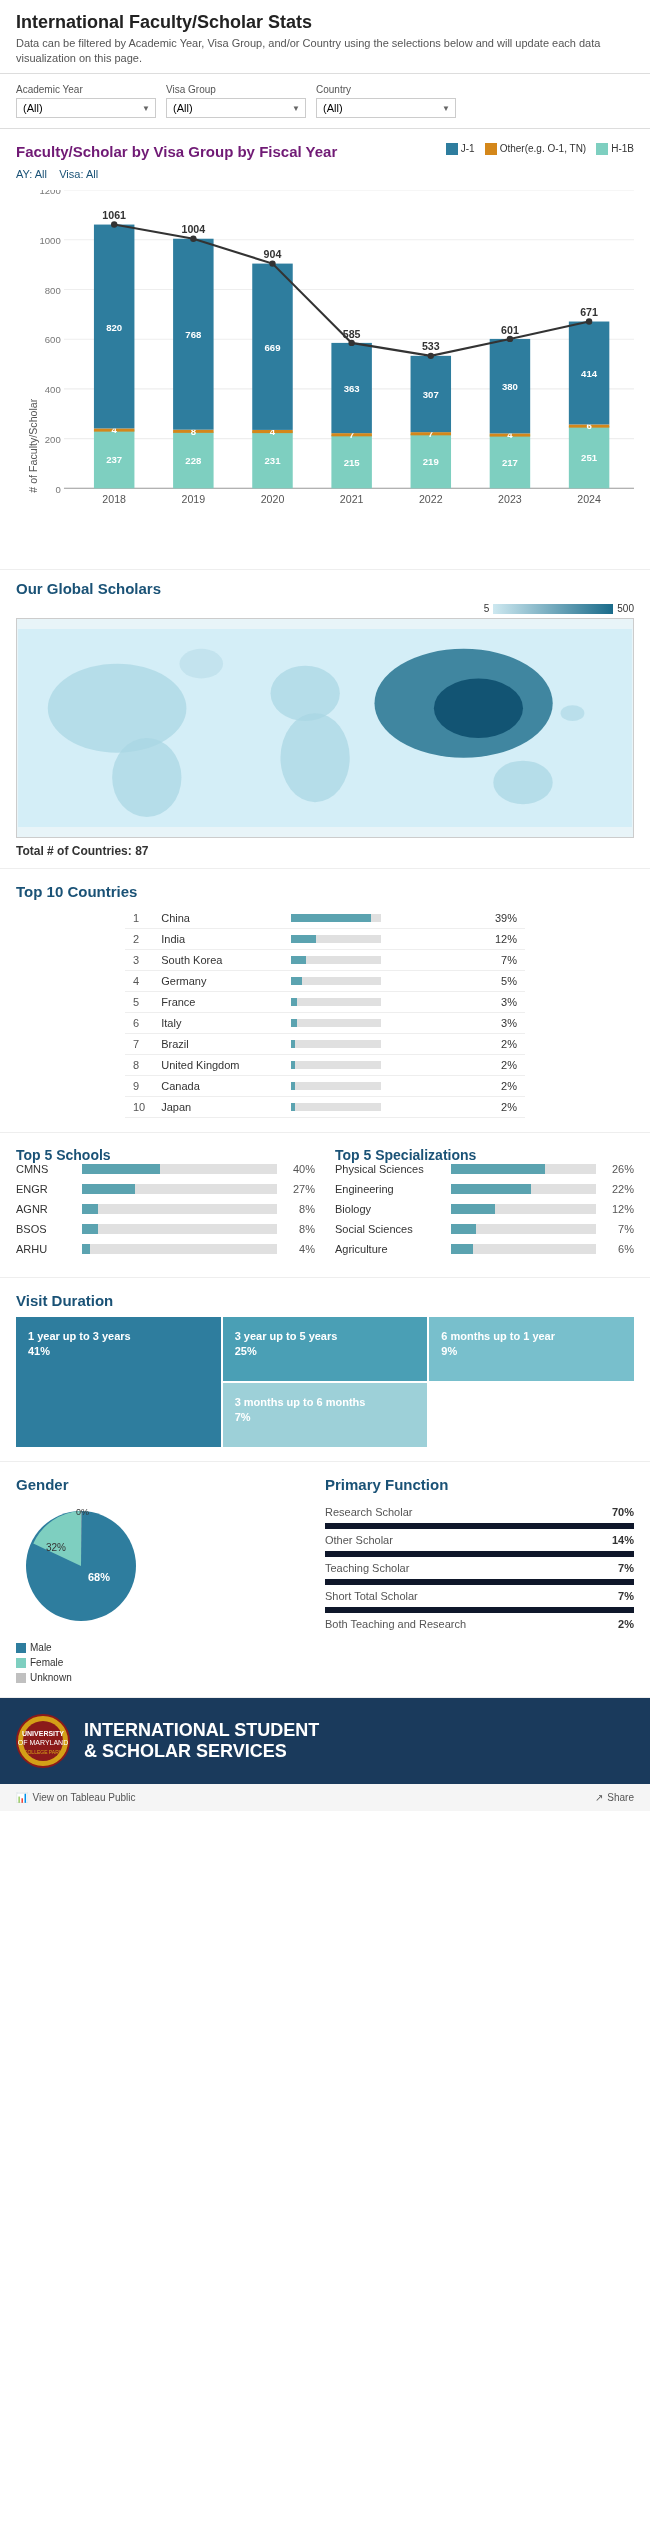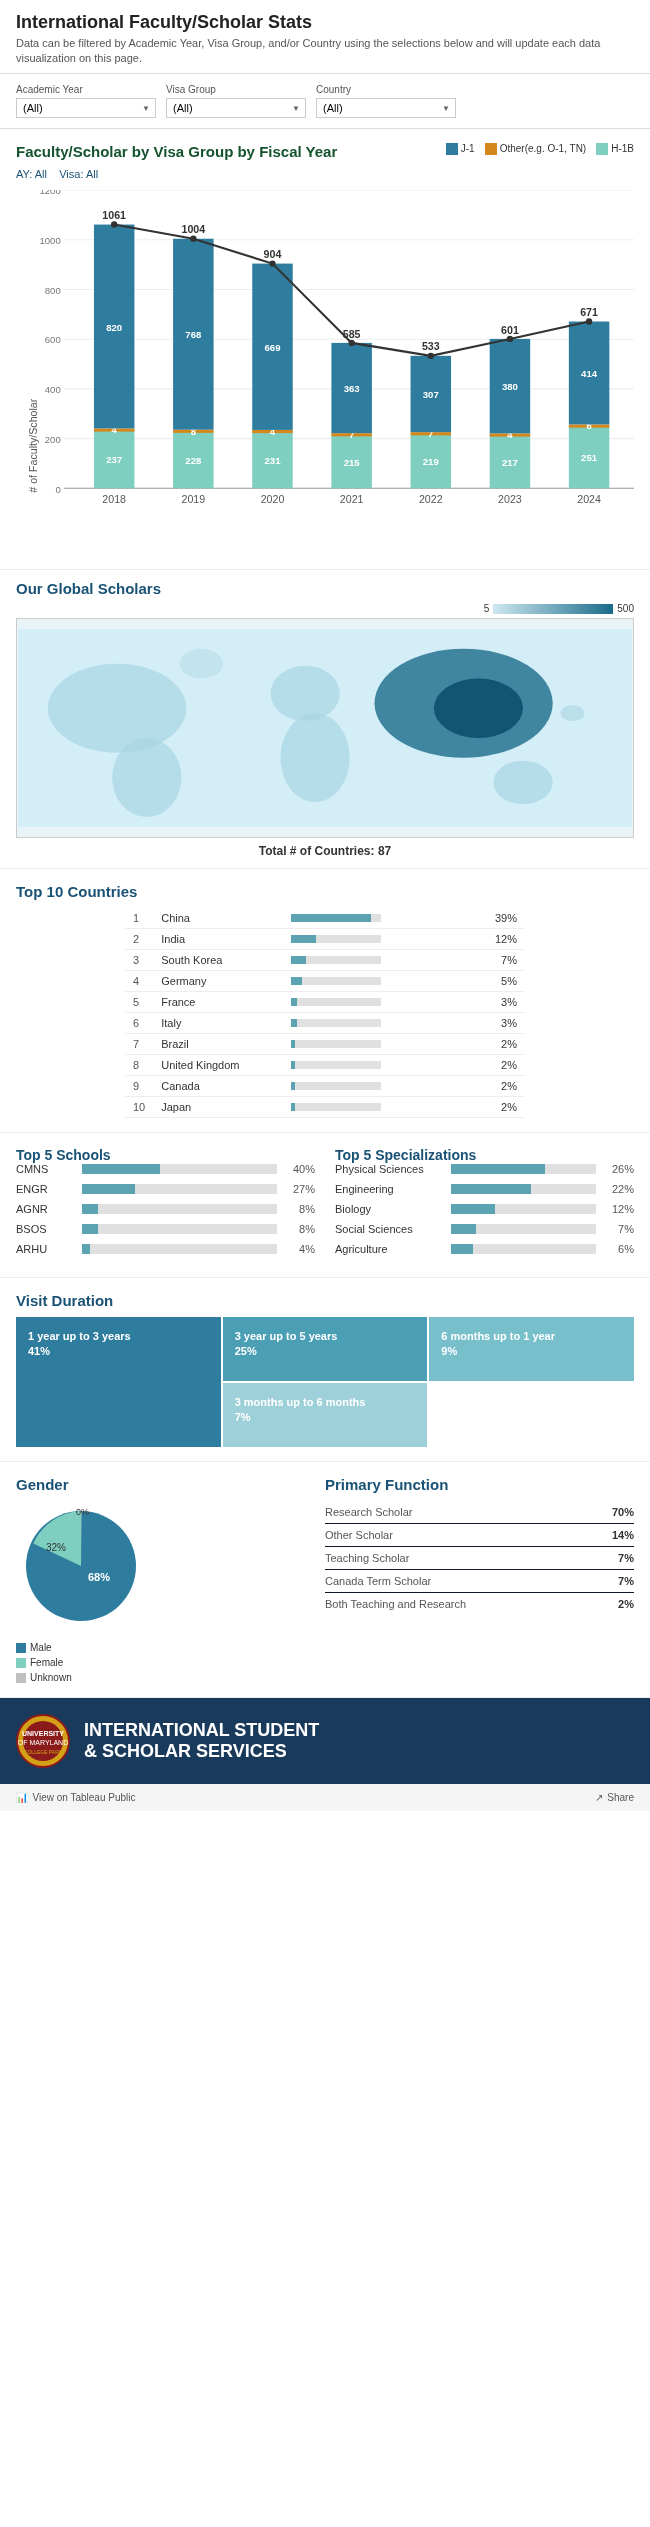--- a/index.html
+++ b/index.html
@@ -10,35 +10,35 @@
     .page-subtitle { font-size: 11px; color: #555; margin-top: 3px; line-height: 1.4; }
 
     .filters { display: flex; gap: 10px; padding: 10px 16px; border-bottom: 1px solid #ddd; }
     .filter-group { display: flex; flex-direction: column; gap: 3px; }
     .filter-label { font-size: 10px; color: #555; }
     .filter-select { border: 1px solid #ccc; padding: 3px 20px 3px 6px; font-size: 11px; background: #fff; appearance: none; -webkit-appearance: none; cursor: pointer; width: 140px; }
     .select-wrapper { position: relative; }
     .select-wrapper::after { content: "▼"; font-size: 8px; position: absolute; right: 6px; top: 50%; transform: translateY(-50%); pointer-events: none; color: #666; }
 
     .section { padding: 14px 16px; border-bottom: 1px solid #eee; }
-    .section-title { font-size: 15px; font-weight: bold; color: #14532d; margin-bottom: 8px; }
+    .section-title { font-size: 15px; font-weight: bold; color: #701a75; margin-bottom: 8px; }
     .chart-header { display: flex; justify-content: space-between; align-items: flex-start; margin-bottom: 4px; }
     .chart-ay-visa { font-size: 11px; color: #555; }
     .chart-ay-visa span { color: #1a5276; }
     .legend { display: flex; gap: 10px; font-size: 10px; align-items: flex-end; }
     .legend-item { display: flex; align-items: center; gap: 3px; }
     .legend-box { width: 12px; height: 12px; }
 
     
     .map-section { padding: 10px 16px; border-bottom: 1px solid #eee; }
     .map-section-title { font-size: 15px; font-weight: bold; color: #1a5276; margin-bottom: 6px; }
     .map-scale { display: flex; justify-content: flex-end; align-items: center; gap: 4px; font-size: 10px; margin-bottom: 4px; }
     .map-scale-bar { height: 10px; width: 120px; background: linear-gradient(to right, #cde8f0, #1a6b8a); }
     .map-placeholder { background: #e8f4f8; height: 220px; border: 1px solid #ccc; display: flex; align-items: center; justify-content: center; position: relative; overflow: hidden; }
-    .map-total { text-align: center; font-size: 12px; margin-top: 6px; }
+    .map-total { font-size: 12px; margin-top: 6px; }
     .map-total strong { font-weight: bold; }
 
     
     .table-section { padding: 14px 16px; border-bottom: 1px solid #eee; }
     .table-title { font-size: 15px; font-weight: bold; color: #1a5276; margin-bottom: 8px; }
     .countries-table { width: 100%; border-collapse: collapse; max-width: 400px; margin: 0 auto; }
     .countries-table td { font-size: 11px; padding: 4px 8px; border-bottom: 1px solid #eee; }
     .countries-table td:last-child { text-align: right; }
 
     
@@ -64,21 +64,21 @@
 
     
     .gender-func { display: flex; gap: 0; padding: 14px 16px; border-bottom: 1px solid #eee; }
     .gender-col { flex: 1; }
     .func-col { flex: 1; }
     .gender-title { font-size: 15px; font-weight: bold; color: #1a5276; margin-bottom: 8px; }
     .func-title { font-size: 15px; font-weight: bold; color: #1a5276; margin-bottom: 8px; }
     .pie-legend { display: flex; flex-direction: column; gap: 4px; font-size: 10px; margin-top: 8px; }
     .pie-legend-item { display: flex; align-items: center; gap: 4px; }
     .pie-legend-box { width: 10px; height: 10px; }
-    .func-row { display: flex; justify-content: space-between; padding: 5px 0; border-bottom: 1px solid #0f172a; font-size: 11px; }
+    .func-row { display: flex; justify-content: space-between; padding: 5px 0; border-bottom: 6px solid #0f172a; font-size: 11px; }
     .func-row:last-child { border-bottom: none; }
     .func-label { color: #555; }
     .func-pct { color: #333; font-weight: bold; }
 
     
     .footer { background: #1a3a5c; padding: 16px; display: flex; align-items: center; gap: 14px; }
     .footer-bottom { background: #f5f5f5; padding: 8px 16px; display: flex; justify-content: space-between; align-items: center; }
     .footer-bottom-link { font-size: 10px; color: #555; display: flex; align-items: center; gap: 4px; }
     .footer-share { font-size: 10px; color: #555; display: flex; align-items: center; gap: 4px; }
   </style>
@@ -525,21 +525,21 @@
       </div>
         <div class="func-row">
         <span class="func-label">Other Scholar</span>
         <span class="func-pct">14%</span>
       </div>
         <div class="func-row">
         <span class="func-label">Teaching Scholar</span>
         <span class="func-pct">7%</span>
       </div>
         <div class="func-row">
-        <span class="func-label">Canada Term Scholar</span>
+        <span class="func-label">Short Total Scholar</span>
         <span class="func-pct">7%</span>
       </div>
         <div class="func-row">
         <span class="func-label">Both Teaching and Research</span>
         <span class="func-pct">2%</span>
       </div>
       </div>
   </div>
 </div>
 

